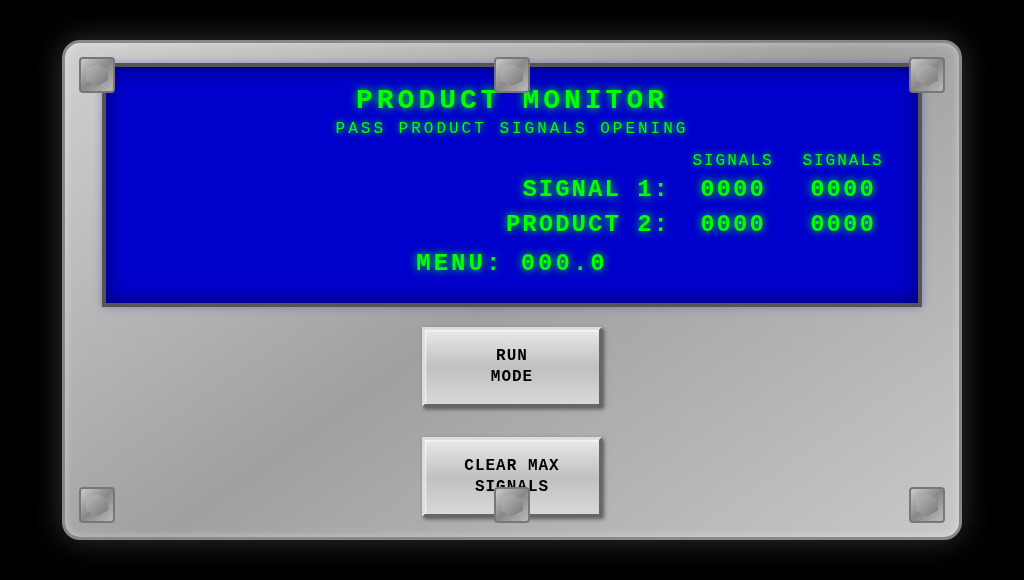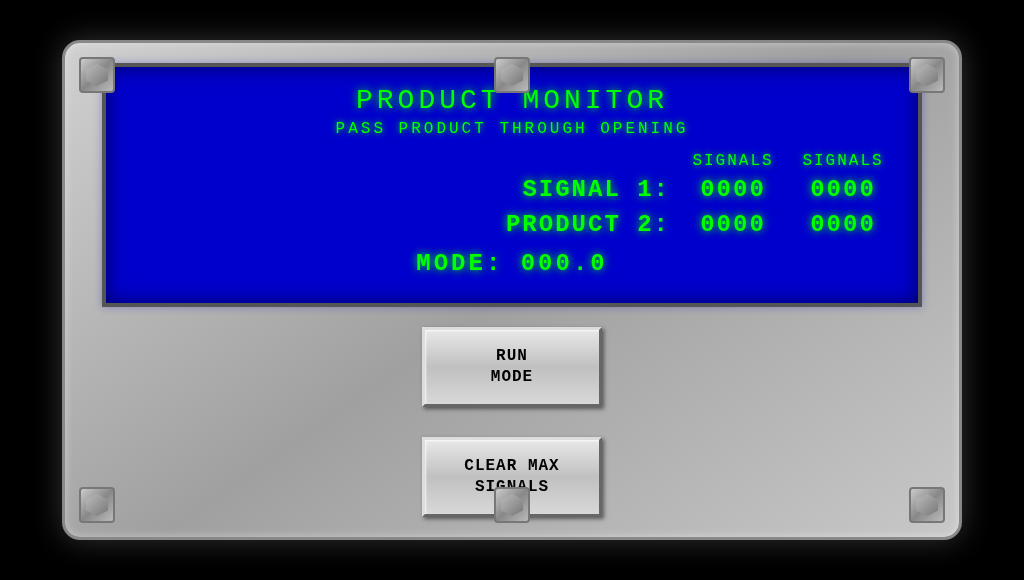--- a/index.html
+++ b/index.html
@@ -63,21 +63,21 @@
       box-shadow: inset 0 0 20px rgba(0,0,0,0.5), 0 0 8px rgba(0,0,200,0.3);
       display: flex;
       flex-direction: column;
       align-items: center;
       padding: 18px 20px 12px 20px;
     }
 
     .screen-title {
       color: #00ff00;
       font-size: 28px;
-      font-weight: normal;
+      font-weight: bold;
       letter-spacing: 4px;
       text-shadow: 0 0 8px #00ff00;
       margin-bottom: 4px;
       font-family: 'Courier New', monospace;
     }
 
     .screen-subtitle {
       color: #00ff00;
       font-size: 16px;
       letter-spacing: 3px;
@@ -183,40 +183,40 @@
 
   <div class="bolt bolt-tl"></div>
   <div class="bolt bolt-tr"></div>
   <div class="bolt bolt-bl"></div>
   <div class="bolt bolt-br"></div>
   <div class="bolt bolt-tm"></div>
   <div class="bolt bolt-bm"></div>
 
   <div class="screen">
     <div class="screen-title">PRODUCT  MONITOR</div>
-    <div class="screen-subtitle">PASS  PRODUCT  THROUGH  OPENING</div>
+    <div class="screen-subtitle">PASS  PRODUCT  SIGNALS  OPENING</div>
 
     <div class="col-headers">
       <div style="flex:1"></div>
       <div class="col-header">SIGNALS</div>
       <div class="col-header">SIGNALS</div>
     </div>
 
     <div class="data-row">
       <div class="row-label">SIGNAL 1:</div>
       <div class="row-value">0000</div>
       <div class="row-value">0000</div>
     </div>
 
     <div class="data-row">
       <div class="row-label">PRODUCT 2:</div>
       <div class="row-value">0000</div>
       <div class="row-value">0000</div>
     </div>
 
-    <div class="phase-row">MODE: 000.0</div>
+    <div class="phase-row">MENU: 000.0</div>
   </div>
 
   <div class="buttons-area">
     <button class="btn">RUN<br>MODE</button>
     <button class="btn">CLEAR MAX<br>SIGNALS</button>
   </div>
 </div>
 
 </body></html>

